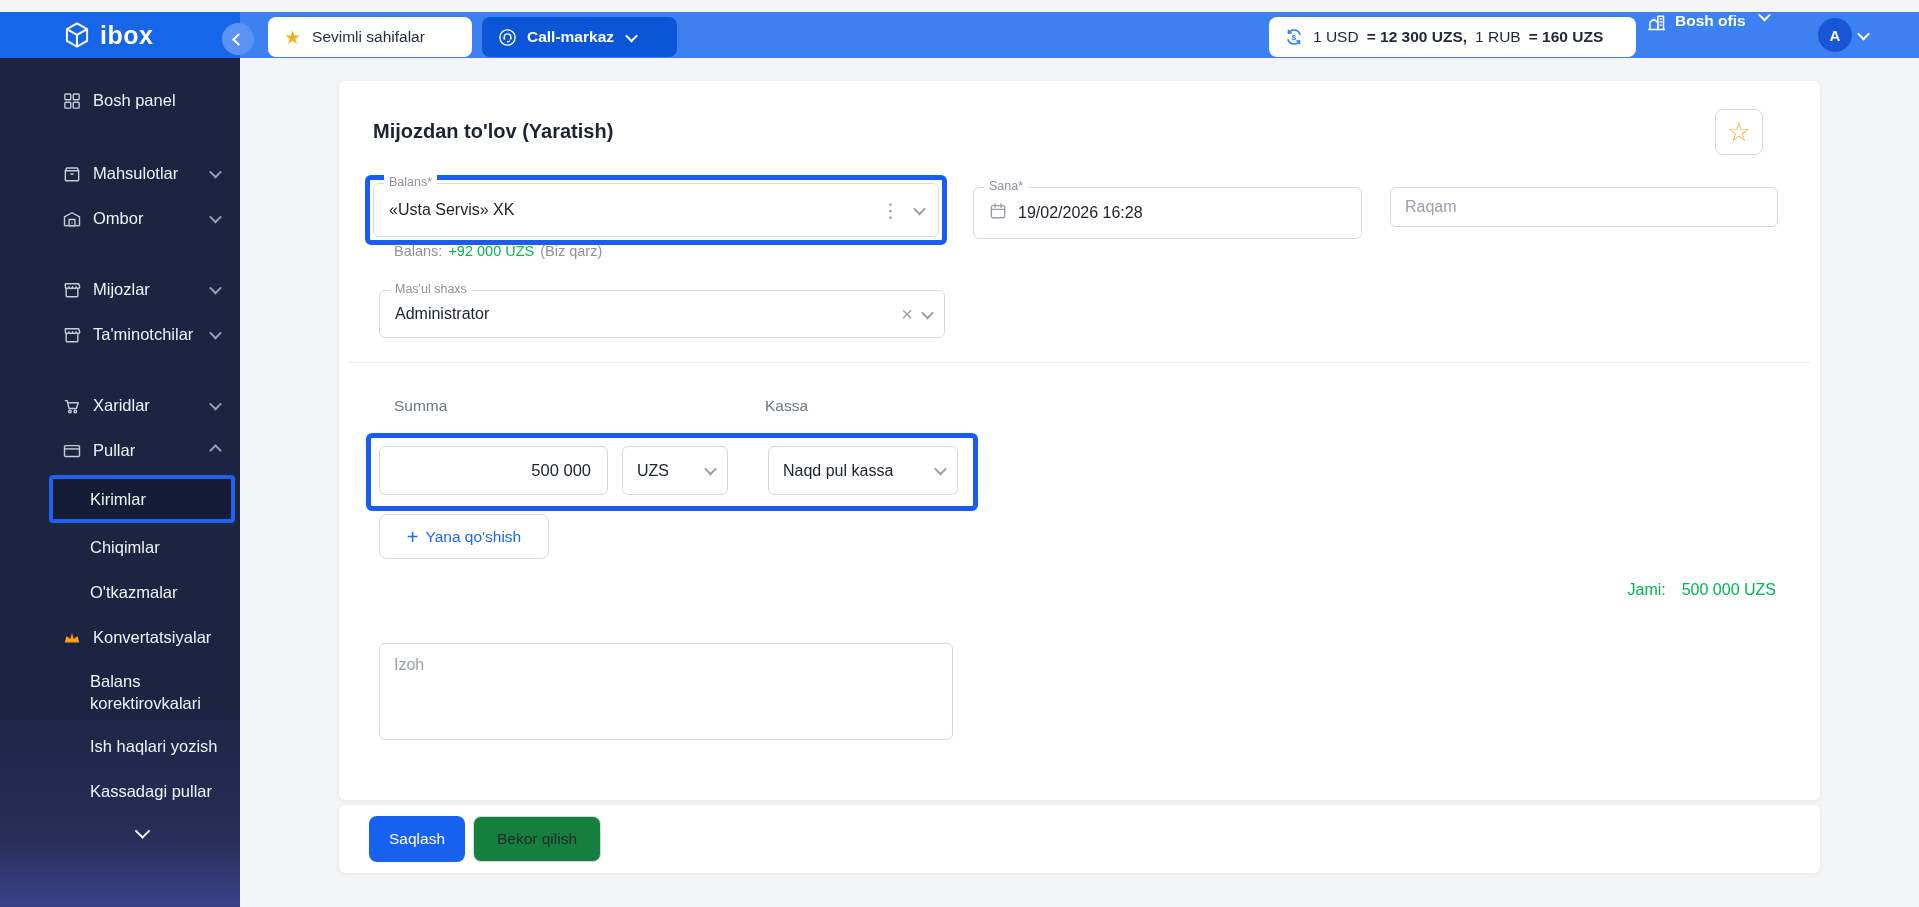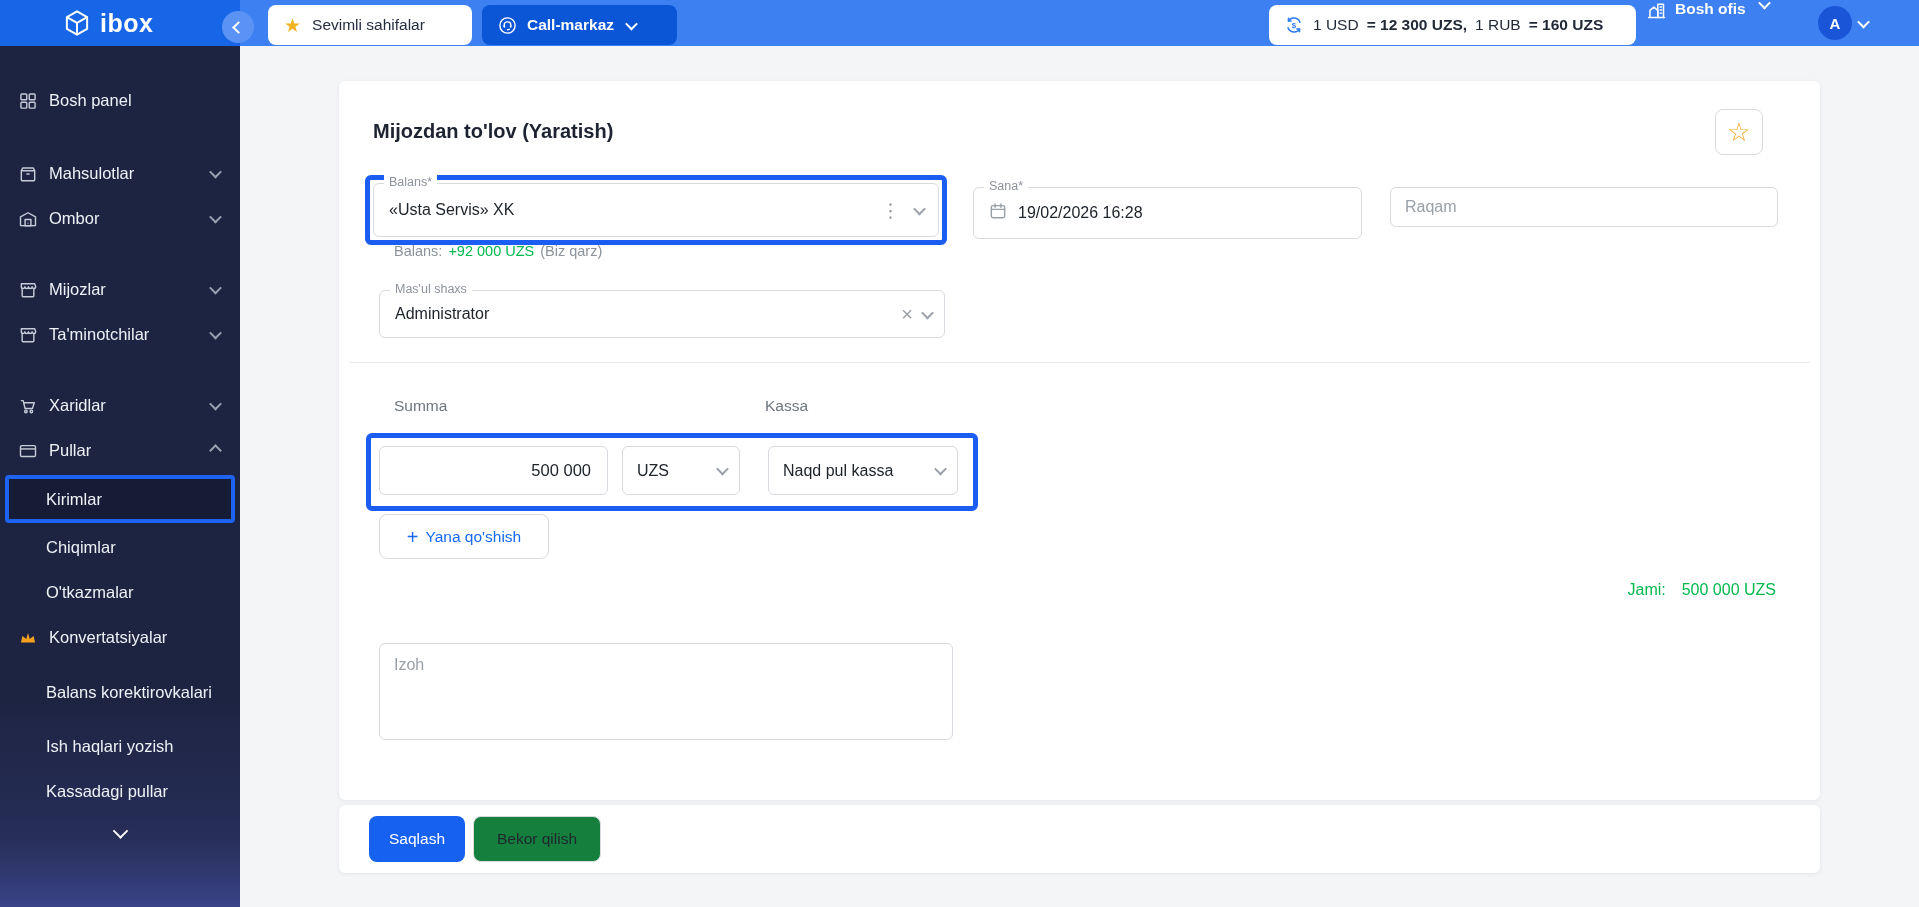--- a/index.html
+++ b/index.html
@@ -8,40 +8,40 @@
     background:#f4f5f7;font-family:"Liberation Sans",sans-serif;
     -webkit-font-smoothing:antialiased;
   }
   .chev{display:inline-block;width:7px;height:7px;border-right:2px solid currentColor;border-bottom:2px solid currentColor;flex:none;}
   .chev.down{transform:rotate(45deg) translate(-1px,-1px);}
   .chev.up{transform:rotate(-135deg);}
   .chev.left{transform:rotate(135deg);}
   svg{flex:none;}
 
   
-  .topbar{position:absolute;left:0;top:0;width:1919px;height:46px;background:#3d80f2;z-index:5;}
+  .topbar{position:absolute;left:0;top:12px;width:1919px;height:46px;background:#3d80f2;z-index:5;}
   .topbar-left{position:absolute;left:0;top:0;width:240px;height:46px;background:#1766e8;display:flex;align-items:center;padding-left:62px;box-sizing:border-box;gap:8px;}
   .logo-text{color:#fff;font-size:25px;font-weight:700;letter-spacing:.5px;}
   .collapse-btn{position:absolute;left:222px;top:11px;width:32px;height:32px;border-radius:50%;background:#5b93f5;color:#fff;border:none;display:flex;align-items:center;justify-content:center;cursor:pointer;z-index:6;}
   .pill{position:absolute;top:5px;height:40px;border-radius:8px;display:flex;align-items:center;box-sizing:border-box;}
   .pill-fav{left:268px;width:204px;background:#fff;padding:0 16px;gap:11px;color:#252e40;font-weight:500;font-size:15.5px;cursor:pointer;}
   .fav-star{color:#f2b321;font-size:19px;line-height:1;}
   .pill-call{left:482px;width:195px;background:#0a56d6;color:#fff;padding:8px 15px;gap:9px;font-weight:700;font-size:15.5px;cursor:pointer;}
   .pill-call .chev{margin-left:4px;}
   .pill-currency{left:1269px;width:367px;background:#fff;padding:0 14px;gap:8px;font-size:15.5px;color:#222a38;white-space:nowrap;}
   .pill-currency .bold{font-weight:700;}
   .office{position:absolute;left:1646px;top:0;height:46px;display:flex;align-items:flex-start;gap:8px;color:#fff;font-weight:600;font-size:15.5px;cursor:pointer;}
   .office .chev{margin-left:6px;}
   .avatar{position:absolute;left:1818px;top:6px;width:34px;height:34px;border-radius:50%;background:#1a55d8;color:#fff;display:flex;align-items:center;justify-content:center;font-weight:700;font-size:15px;cursor:pointer;}
   .avatar-chev{position:absolute;left:1859px;top:19px;color:#fff;cursor:pointer;}
 
   
   .sidebar{position:absolute;left:0;top:46px;width:240px;height:861px;box-sizing:border-box;
     background:linear-gradient(180deg,#1d2442 0%,#1d2442 76%,#272e58 92%,#3a4388 100%);
-    color:#eef1f5;font-size:16.5px;padding-top:32px;z-index:4;}
+    color:#eef1f5;font-size:16.5px;padding-top:32px;z-index:4;padding-left:44px;}
   .sb-item{display:flex;align-items:center;height:45px;padding:0 20px 0 18px;box-sizing:border-box;cursor:pointer;}
   .sb-item .ic{width:20px;height:20px;margin-right:11px;color:#c6ccd8;display:flex;align-items:center;justify-content:center;}
   .sb-item .lbl{flex:1;}
   .sb-item .chev{color:#99a1b3;}
   .sb-gap-lg{height:28px;}
   .sb-gap{height:26px;}
   .sb-child{padding-left:46px;}
   .sb-selected{margin:2px 5px;border:4px solid #1e62f0;border-radius:4px;background:#161c36;height:48px;display:flex;align-items:center;padding-left:37px;box-sizing:border-box;cursor:pointer;}
   .sb-twoline{height:64px;display:flex;align-items:center;line-height:22px;}
   .sb-twoline .lbl{width:150px;}
@@ -78,21 +78,21 @@
 
   .divider{position:absolute;left:10px;right:10px;top:281px;height:1px;background:#e9ebee;}
 
   .sec-label{position:absolute;font-size:15.5px;color:#6e7680;}
   .summa-label{left:55px;top:316px;}
   .kassa-label{left:426px;top:316px;}
 
   .amount-field{position:absolute;left:40px;top:365px;width:229px;height:49px;}
   .amount-field input{border:none;outline:none;background:transparent;width:100%;height:100%;padding:0 16px;font:inherit;font-size:16.5px;color:#20262e;text-align:right;}
   .select{justify-content:space-between;padding:0 12px 0 14px;cursor:pointer;}
-  .uzs-select{position:absolute;left:283px;top:365px;width:118px;height:49px;}
+  .uzs-select{position:absolute;left:283px;top:365px;width:106px;height:49px;}
   .kassa-select{position:absolute;left:429px;top:365px;width:190px;height:49px;}
 
   .add-btn{position:absolute;left:40px;top:433px;width:170px;height:45px;border:1px solid #d7dadf;border-radius:8px;background:#fff;color:#176af5;font-size:15.5px;font-family:inherit;display:flex;align-items:center;justify-content:center;gap:7px;cursor:pointer;}
   .add-btn .plus{font-size:20px;line-height:1;font-weight:400;}
 
   .total-row{position:absolute;right:44px;top:500px;display:flex;gap:16px;font-size:16px;color:#00b94e;font-weight:500;}
 
   .comment-field{position:absolute;left:40px;top:562px;width:574px;height:97px;}
   .comment-field textarea{width:100%;height:100%;box-sizing:border-box;border:1px solid #d7dadf;border-radius:6px;padding:12px 14px;font:inherit;font-size:16px;color:#20262e;resize:none;outline:none;}
   .comment-field textarea::placeholder{color:#9aa0a8;}

